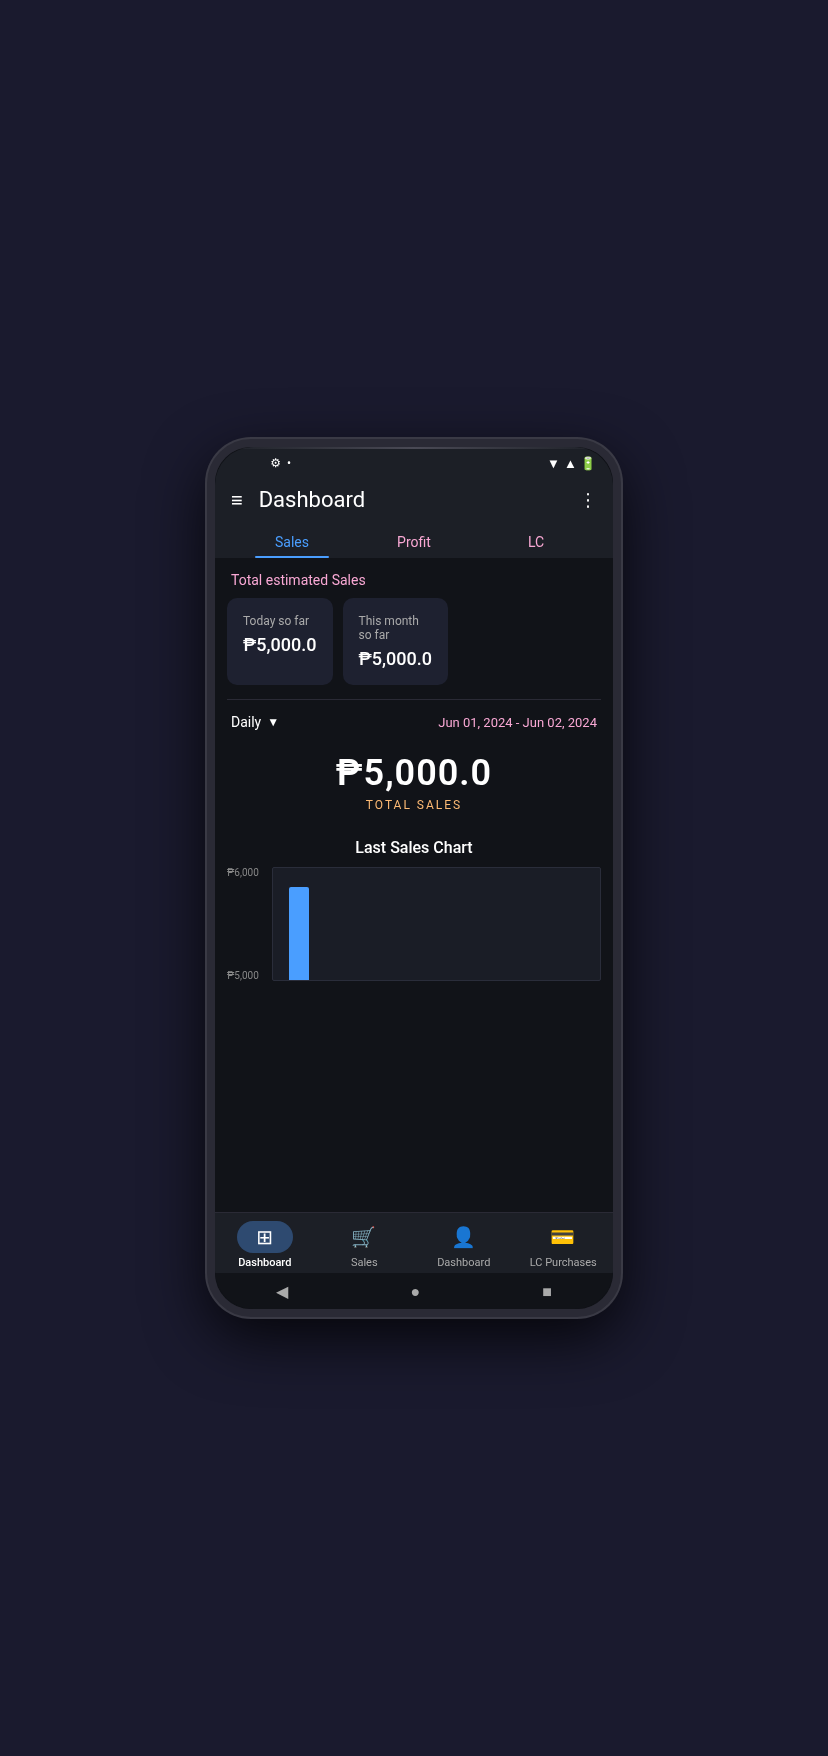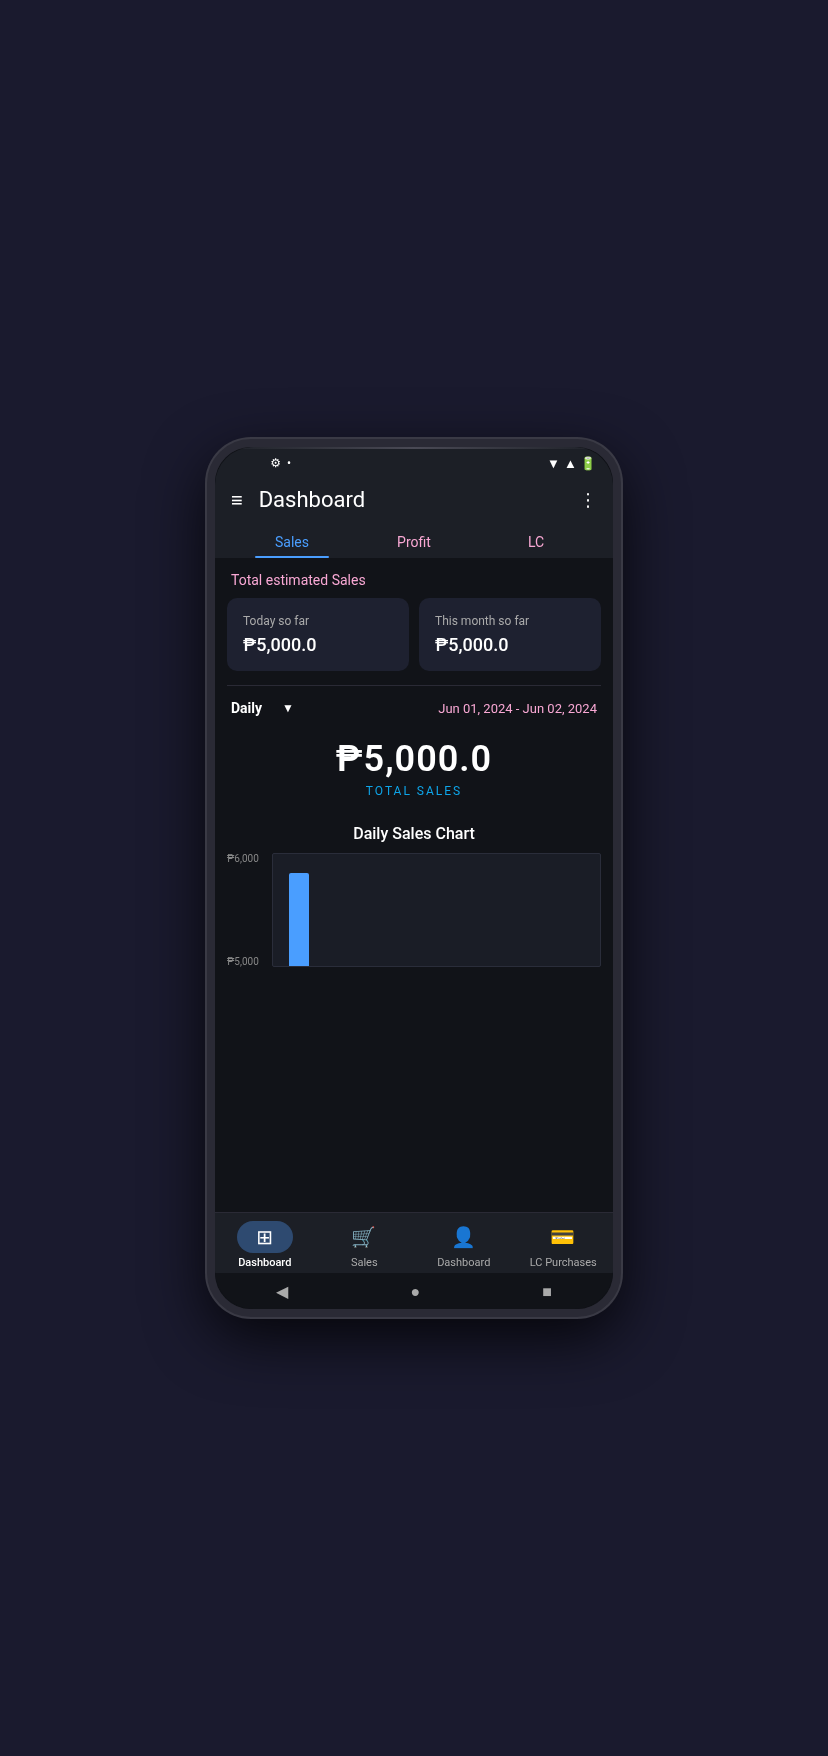--- a/index.html
+++ b/index.html
@@ -146,21 +146,21 @@
     }
     .main-content::-webkit-scrollbar { display: none; }
     .section-title {
       color: #f9a8d4;
       font-size: 14px;
       padding: 14px 16px 10px 16px;
     }
     
     .cards-grid {
       display: grid;
-      grid-template-columns: 1fr 1fr;
+      grid-template-columns: 1fr 1fr 1fr 1fr;
       gap: 10px;
       padding: 0 12px;
     }
     .stat-card {
       background: #1e2130;
       border-radius: 10px;
       padding: 16px;
       display: flex;
       flex-direction: column;
       align-items: flex-start;
@@ -185,25 +185,24 @@
     .filter-row {
       display: flex;
       align-items: center;
       justify-content: space-between;
       padding: 0 16px;
       margin-bottom: 12px;
     }
     .filter-select {
       display: flex;
       align-items: center;
-      gap: 20px;
+      gap: 6px;
       color: #fff;
       font-size: 14px;
       cursor: pointer;
-      font-weight: bold;
     }
     .dropdown-arrow {
       color: #fff;
       font-size: 12px;
     }
     .date-range {
       color: #f9a8d4;
       font-size: 13px;
     }
     
@@ -213,21 +212,21 @@
       align-items: center;
       padding: 10px 0 16px 0;
     }
     .total-amount {
       color: #fff;
       font-size: 36px;
       font-weight: 600;
       letter-spacing: 1px;
     }
     .total-label {
-      color: #0ea5e9;
+      color: #fdba74;
       font-size: 12px;
       letter-spacing: 2px;
       margin-top: 4px;
     }
     
     .chart-section {
       padding: 10px 12px 0 12px;
     }
     .chart-title {
       color: #fff;
@@ -391,21 +390,21 @@
         </div>
         <span class="date-range">Jun 01, 2024 - Jun 02, 2024</span>
       </div>
 
       <div class="total-sales-section">
         <span class="total-amount">₱5,000.0</span>
         <span class="total-label">TOTAL SALES</span>
       </div>
 
       <div class="chart-section">
-        <div class="chart-title">Daily Sales Chart</div>
+        <div class="chart-title">Last Sales Chart</div>
         <div class="chart-container">
           <div class="chart-y-labels">
             <span class="chart-y-label">₱6,000</span>
             <span class="chart-y-label">₱5,000</span>
           </div>
           <div class="chart-area">
             <div class="chart-bar" style="width: 6%; left: 5%; height: 83%;"></div>
           </div>
         </div>
       </div>

